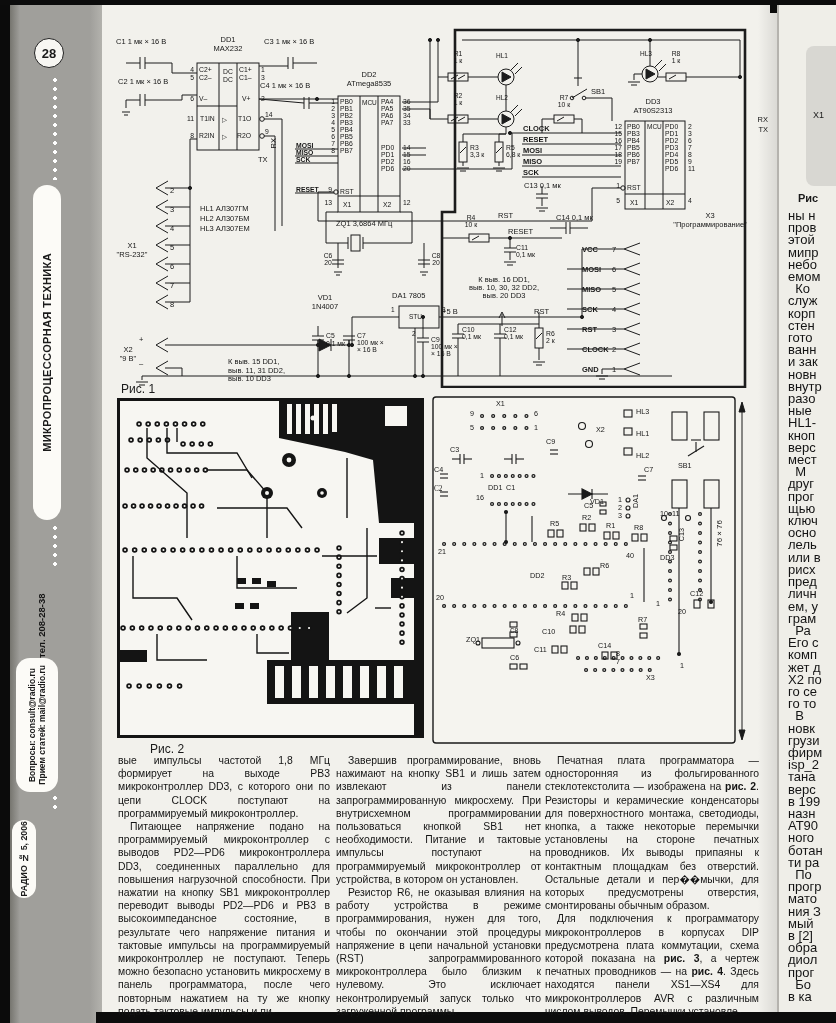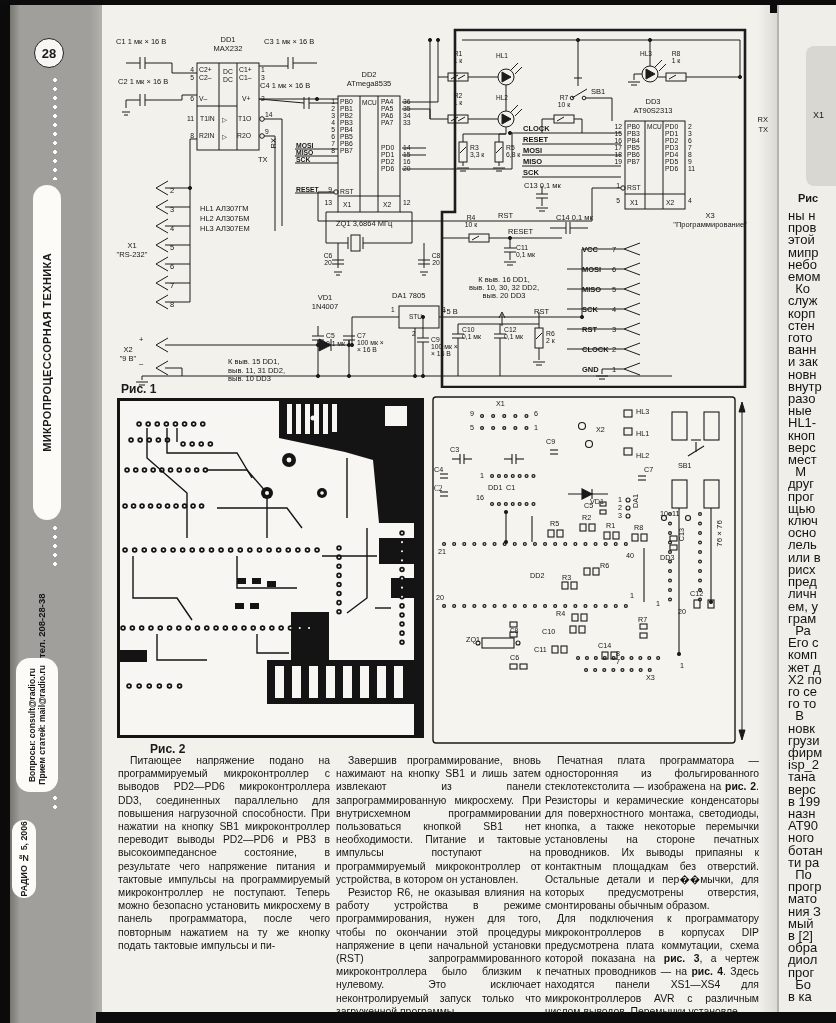--- a/index.html
+++ b/index.html
@@ -21,21 +21,21 @@
   .sl{position:absolute;font-size:6.5px;line-height:7px;white-space:pre;color:#161616;}
   .s7{font-size:7.5px;line-height:8.5px;}
   .p7{font-size:6.8px;line-height:7px;}
   .p8{font-size:6.8px;line-height:8px;}
   .p11{font-size:7.5px;line-height:11px;}
   .p19{font-size:7.5px;line-height:19px;}
   .p20{font-size:7.5px;line-height:20px;}
   .c{text-align:center;}
   .r{text-align:right;}
   .bold{font-weight:bold;}
-  .cap{position:absolute;font-weight:bold;font-size:12px;text-align:right;}
+  .cap{position:absolute;font-weight:normal;font-size:12px;text-align:right;}
   
   .coltext{position:absolute;font-size:10.4px;line-height:13.2px;text-align:justify;color:#141414;}
   .coltext p{margin:0;}
   .coltext p.ind{text-indent:12px;}
   .pl{position:absolute;font-size:7.2px;line-height:7.5px;white-space:pre;color:#161616;}
   .v{writing-mode:vertical-rl;transform:rotate(180deg);}
   #fragcol{position:absolute;font-size:13px;line-height:12.2px;white-space:pre;overflow:hidden;color:#141414;}
   svg{position:absolute;left:0;top:0;}
 </style>
 </head>
@@ -922,20 +922,21 @@
     <div class="pl" style="left:166px;top:246px;">C14</div>
     <div class="pl" style="left:206px;top:220px;">R7</div>
     <div class="pl" style="left:214px;top:278px;">X3</div>
     <div class="pl" style="left:184px;top:254px;line-height:8px;">8
 7</div>
     <div class="pl" style="left:248px;top:266px;">1</div>
     <div class="pl v" style="left:284px;top:124px;font-size:8px;">76×76</div>
   </div>
 
   <div class="coltext" style="left:118px;top:754px;width:212px;height:252px;">
+    <p>вые импульсы частотой 1,8 МГц формирует на выходе PB3 микроконтроллер DD3, с которого они по цепи CLOCK поступают на программируемый микроконтроллер.</p>
     <p class="ind">Питающее напряжение подано на программируемый микроконтроллер с выводов PD2—PD6 микроконтроллера DD3, соединенных параллельно для повышения нагрузочной способности. При нажатии на кнопку SB1 микроконтроллер переводит выводы PD2—PD6 и PB3 в высокоимпедансное состояние, в результате чего напряжение питания и тактовые импульсы на программируемый микроконтроллер не поступают. Теперь можно безопасно установить микросхему в панель программатора, после чего повторным нажатием на ту же кнопку подать тактовые импульсы и пи-</p>
   </div>
   <div class="coltext" style="left:336px;top:754px;width:205px;height:252px;">
     <p class="ind">Завершив программирование, вновь нажимают на кнопку SB1 и лишь затем извлекают из панели запрограммированную микросхему. При внутрисхемном программировании пользоваться кнопкой SB1 нет необходимости. Питание и тактовые импульсы поступают на программируемый микроконтроллер от устройства, в котором он установлен.</p>
     <p class="ind">Резистор R6, не оказывая влияния на работу устройства в режиме программирования, нужен для того, чтобы по окончании этой процедуры напряжение в цепи начальной установки (RST) запрограммированного микроконтроллера было близким к нулевому. Это исключает неконтролируемый запуск только что загруженной программы.</p>
   </div>
   <div class="coltext" style="left:545px;top:754px;width:214px;height:252px;">
     <p class="ind"><span>Печатная плата программатора — односторонняя из фольгированного стеклотекстолита — изображена на </span><b>рис. 2</b><span>. Резисторы и керамические конденсаторы для поверхностного монтажа, светодиоды, кнопка, а также некоторые перемычки установлены на стороне печатных проводников. Их выводы припаяны к контактным площадкам без отверстий. Остальные детали и пер��мычки, для которых предусмотрены отверстия, смонтированы обычным образом.</span></p>
     <p class="ind"><span>Для подключения к  программатору микроконтроллеров в корпусах DIP предусмотрена плата коммутации, схема которой показана на </span><b>рис. 3</b><span>, а чертеж печатных проводников — на </span><b>рис. 4</b><span>. Здесь находятся панели XS1—XS4 для микроконтроллеров AVR с различным числом выводов. Перемычки установле-</span></p>
   </div>

